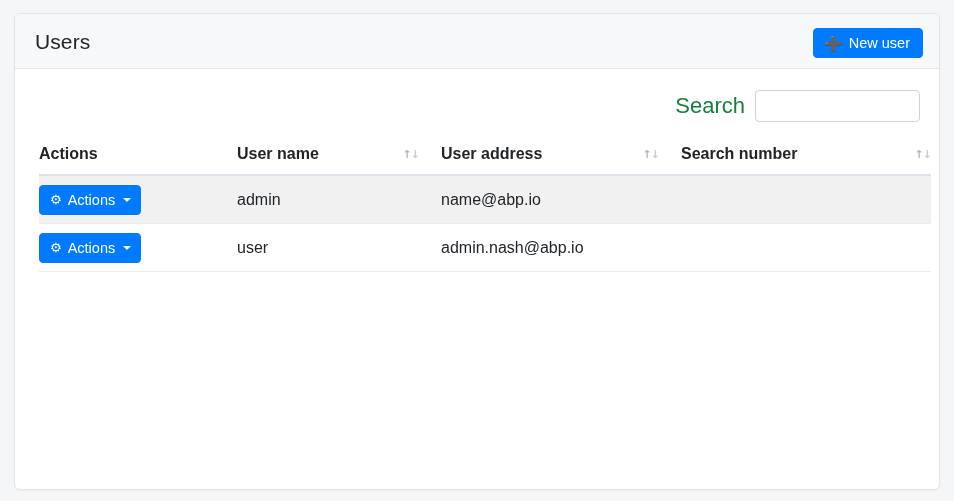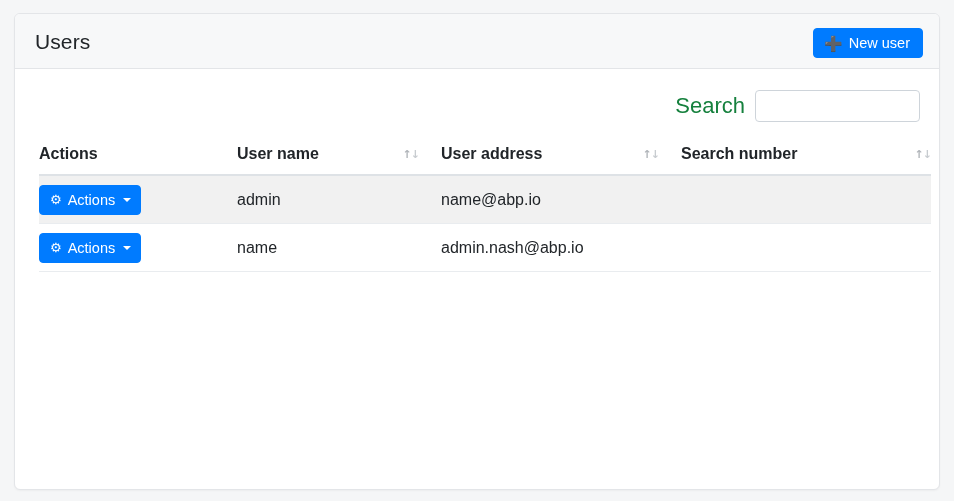--- a/index.html
+++ b/index.html
@@ -263,21 +263,21 @@
           <td></td>
         </tr>
         <tr class="row-even">
           <td>
             <button class="actions-btn">
               <span class="gear-icon">⚙</span>
               <span>Actions</span>
               <span class="caret"></span>
             </button>
           </td>
-          <td>name</td>
+          <td>user</td>
           <td>admin.nash@abp.io</td>
           <td></td>
         </tr>
       </tbody>
     </table>
 
     <div class="footer">
 
       
 

